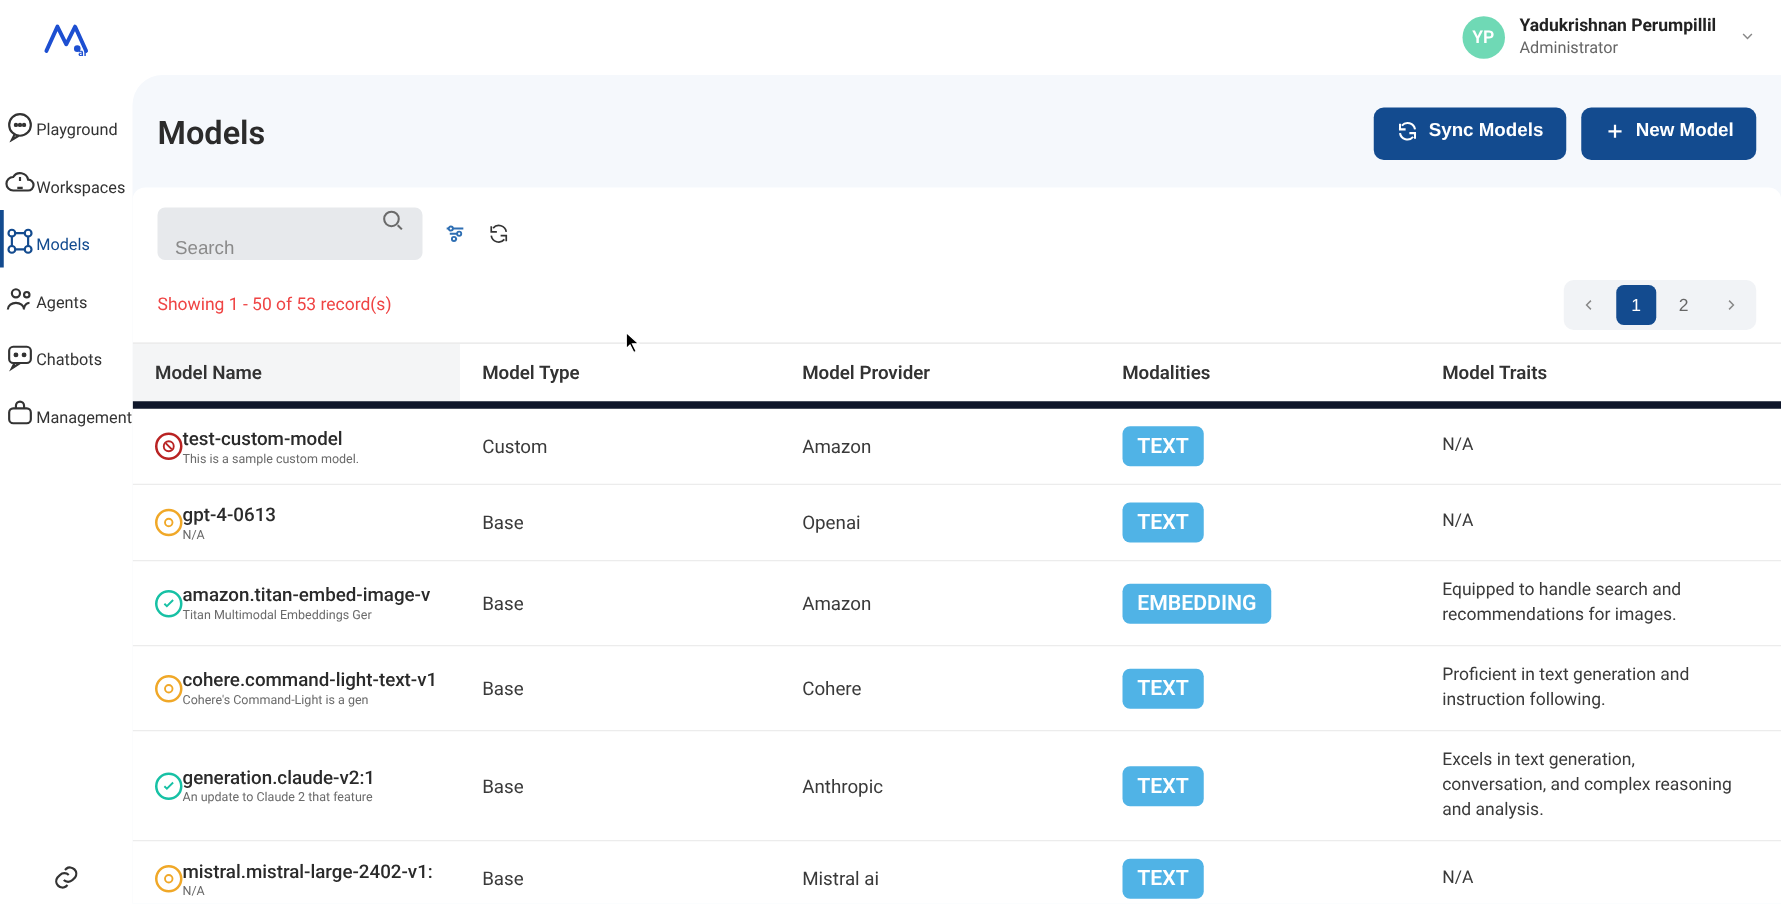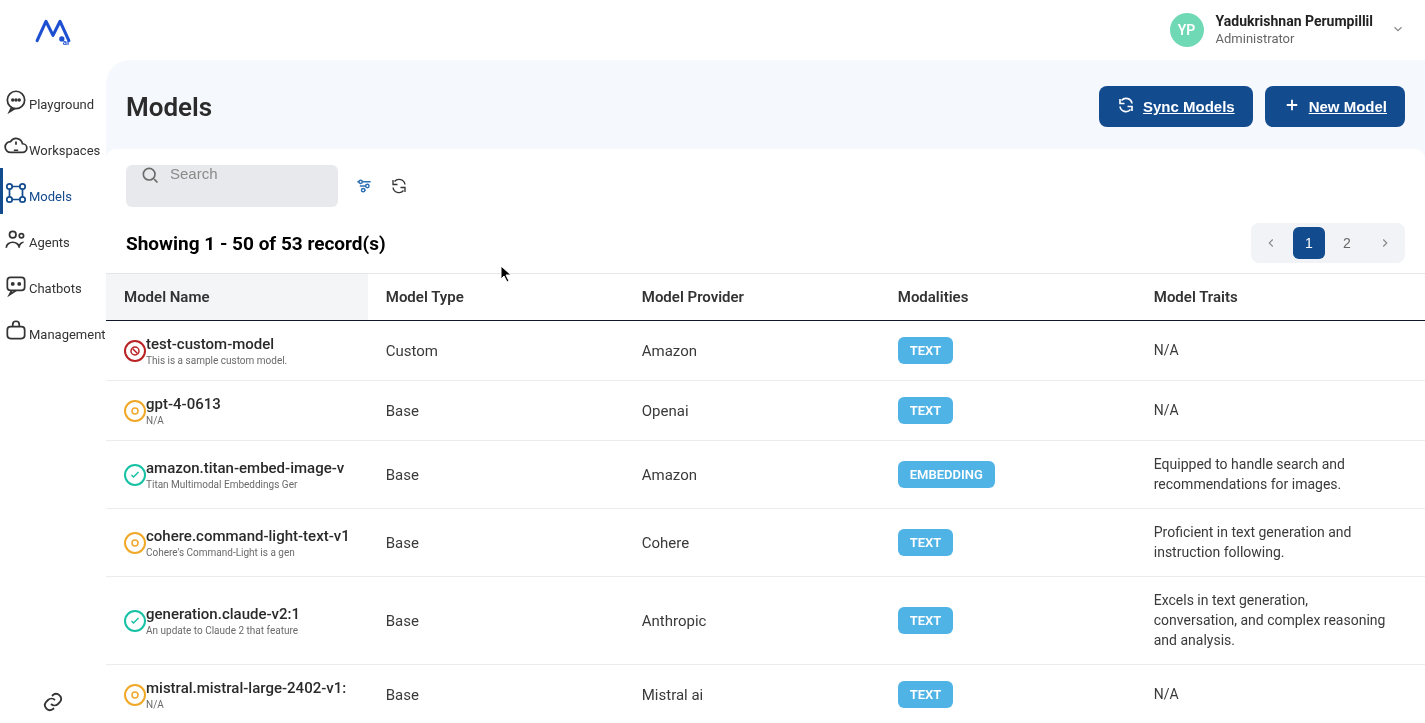--- a/index.html
+++ b/index.html
@@ -122,71 +122,71 @@
 .head-actions { display:flex; gap:12px; }
 .btn {
   background: #134b8f;
   color: #fff;
   border: none;
   border-radius: 8px;
   padding: 10px 18px;
   font-size: 15px;
   font-weight: 600;
   display:flex;
-  align-items:center;
+  align-items:flex-start;
   gap:8px;
   cursor:pointer;
-  text-decoration:underline;
 }
 .panel {
   margin-top: 22px;
   background: #fff;
   border-radius: 10px 10px 0 0;
   flex:1;
   overflow:hidden;
   display:flex;
   flex-direction:column;
 }
 .toolbar {
   display:flex;
   align-items:center;
   gap: 16px;
   padding: 16px 20px 10px 20px;
 }
 .search {
   background:#e7e9ec;
   border-radius:6px;
   display:flex;
-  align-items:flex-start;
+  align-items:flex-end;
   padding: 0 14px;
   width: 212px;
   height: 42px;
+  flex-direction: column;
 }
 .search input {
   border:none;
   background:transparent;
   outline:none;
   font-size:15px;
   color:#555;
   margin-left:10px;
   width:100%;
 }
 .search input::placeholder { color:#8a8a8a; }
 .tb-icon { color:#2f6fb3; cursor:pointer; display:flex; align-items:center; }
 .tb-icon.dark { color:#333; }
 .mid-row {
   display:flex;
   align-items:center;
   justify-content:space-between;
   padding: 6px 20px 10px 20px;
 }
 .result-text {
-  color:#000000;
-  font-size:19px;
-  font-weight:700;
+  color:#ef4444;
+  font-size:14px;
+  font-weight:400;
 }
 .pager {
   display:flex;
   align-items:center;
   gap:6px;
   background:#f1f3f6;
   border-radius:8px;
   padding:4px;
 }
 .pbtn {
@@ -212,21 +212,21 @@
   width:100%;
   border-collapse:collapse;
 }
 .table th {
   text-align:left;
   font-size:15px;
   font-weight:600;
   color:#333;
   padding: 14px 18px;
   border-top:1px solid #e6e6e6;
-  border-bottom:1px solid #0f172a;
+  border-bottom:6px solid #0f172a;
   background:#fff;
 }
 .table th.first { background:#f4f5f6; }
 .table td {
   padding: 14px 18px;
   vertical-align: middle;
   border-bottom:1px solid #ececec;
   font-size:15px;
   color:#3a3a3a;
 }
@@ -245,21 +245,21 @@
   flex-shrink:0;
 }
 .status.red { background:#fff; border:2px solid #b92323; color:#b92323; }
 .status.yellow { background:#fff; border:2px solid #f0a828; color:#f0a828; }
 .status.teal { background:#fff; border:2px solid #17c1a5; color:#17c1a5; }
 .status svg { width:12px; height:12px; }
 .chip {
   display:inline-block;
   background:#50b3e6;
   color:#fff;
-  font-size:13px;
+  font-size:17px;
   font-weight:600;
   border-radius:6px;
   padding:6px 12px;
 }
 .traits {
   font-size:14px;
   line-height:1.4;
   color:#3a3a3a;
   max-width:240px;
 }

